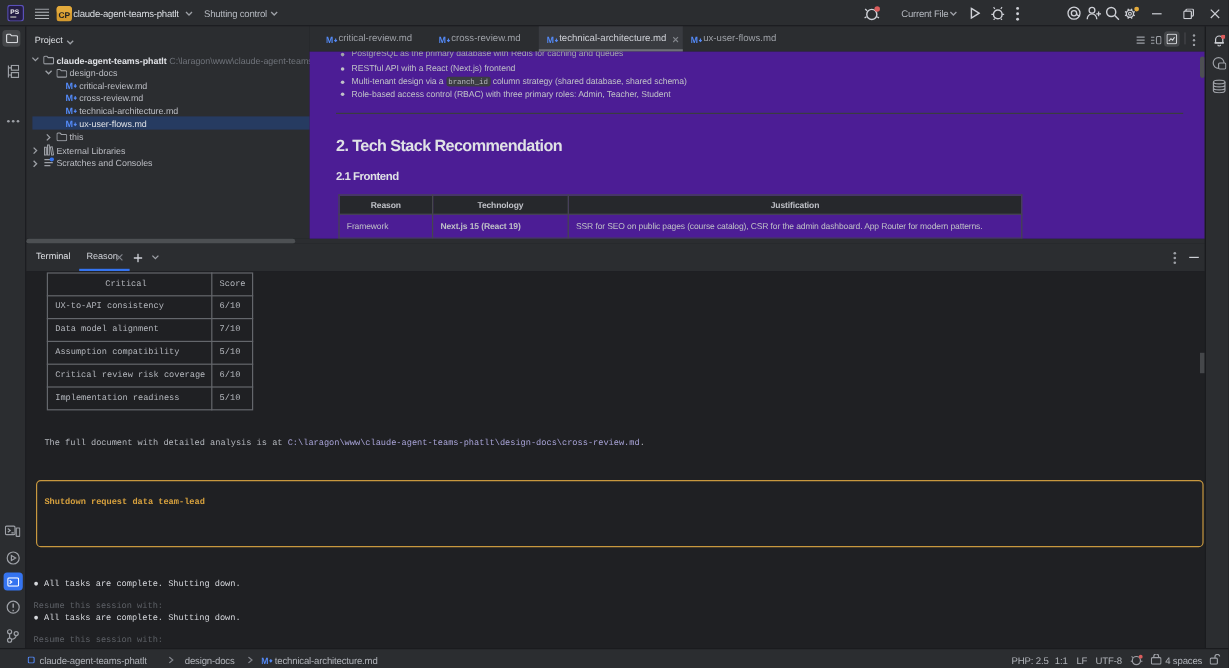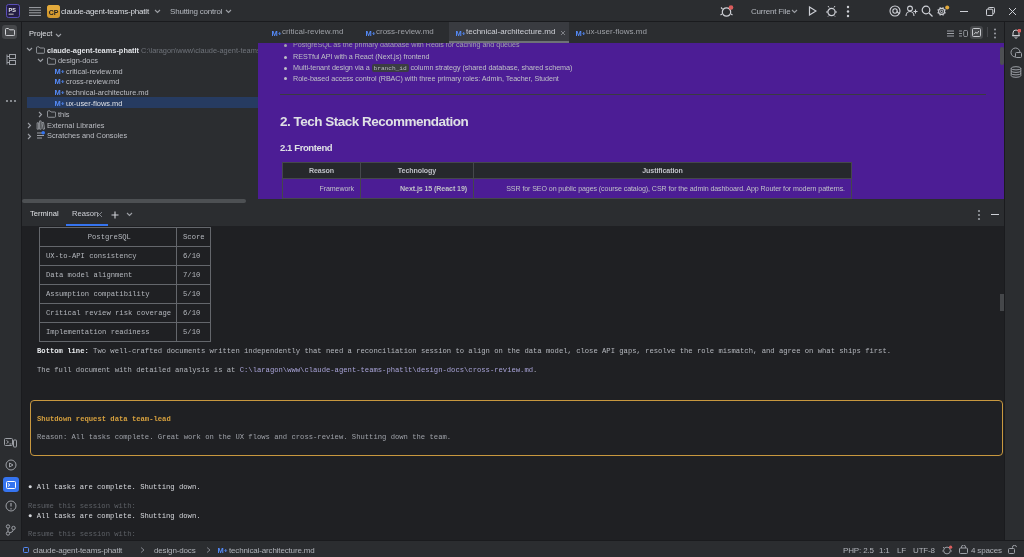--- a/index.html
+++ b/index.html
@@ -29,21 +29,21 @@
 #rightstrip { left:1004px; top:22px; width:20px; height:518px; background:#2b2d30; border-left:1px solid #1a1b1e; }
 
 #statusbar { left:0; top:540px; width:1024px; height:17px; background:#2b2d30; border-top:1px solid #1a1b1e; }
 .sb-txt { position:absolute; top:4.5px; font-size:8px; letter-spacing:-0.15px; color:#b0b3b9; white-space:nowrap; }
 
 .md-li { position:absolute; font-size:7.2px; letter-spacing:-0.05px; color:#bfc1c7; white-space:nowrap; }
 .md-dot { position:absolute; width:3px; height:3px; border-radius:50%; background:#bfc1c7; }
 .chip { display:inline-block; background:#3b3d42; border-radius:2px; font-family:"Liberation Mono",monospace; font-size:6.2px; padding:0.5px 2px; color:#b8bac0; }
 table.mdtab { border-collapse:collapse; position:absolute; }
 table.mdtab { table-layout:fixed; }
-table.mdtab td, table.mdtab th { border:1px solid #45474c; font-size:7.1px; letter-spacing:-0.1px; color:#bfc1c7; padding:0 6px; white-space:nowrap; overflow:hidden;text-align:right; }
+table.mdtab td, table.mdtab th { border:1px solid #45474c; font-size:7.1px; letter-spacing:-0.1px; color:#bfc1c7; padding:0 6px; white-space:nowrap; overflow:hidden; }
 table.mdtab th { background:#26282c; }
 </style>
 </head>
 <body>
 <div id="app">
 
   <div class="abs" id="topbar">
     <svg class="abs" style="left:6px;top:4px" width="14" height="14" viewBox="0 0 14 14">
       <rect x="0.5" y="0.5" width="13" height="13" rx="2" fill="#241d44" stroke="#5a50b8" stroke-width="1"></rect>
       <text x="2.6" y="8" font-size="5.5" fill="#eee" font-family="Liberation Sans" font-weight="bold">PS</text>
@@ -372,39 +372,37 @@
 
   <div class="abs" id="termbody">
 
     <div class="abs" style="left:17px;top:1px;width:172px;height:115px;border:1px solid #64676c"></div>
     <div class="abs" style="left:154px;top:1px;width:1px;height:115px;background:#64676c"></div>
     <div class="abs" style="left:17px;top:20px;width:172px;height:1px;background:#64676c"></div>
     <div class="abs" style="left:17px;top:39px;width:172px;height:1px;background:#64676c"></div>
     <div class="abs" style="left:17px;top:58px;width:172px;height:1px;background:#64676c"></div>
     <div class="abs" style="left:17px;top:77px;width:172px;height:1px;background:#64676c"></div>
     <div class="abs" style="left:17px;top:96px;width:172px;height:1px;background:#64676c"></div>
-    <div class="tl" style="left:65.7px;top:7px">PostgreSQL</div>
+    <div class="tl" style="left:65.7px;top:7px">Critical</div>
     <div class="tl" style="left:161px;top:7px">Score</div>
     <div class="tl" style="left:24px;top:26px">UX-to-API consistency</div>
       <div class="tl" style="left:161px;top:26px">6/10</div>
     <div class="tl" style="left:24px;top:45px">Data model alignment</div>
       <div class="tl" style="left:161px;top:45px">7/10</div>
     <div class="tl" style="left:24px;top:64px">Assumption compatibility</div>
       <div class="tl" style="left:161px;top:64px">5/10</div>
     <div class="tl" style="left:24px;top:83px">Critical review risk coverage</div>
       <div class="tl" style="left:161px;top:83px">6/10</div>
     <div class="tl" style="left:24px;top:102px">Implementation readiness</div>
       <div class="tl" style="left:161px;top:102px">5/10</div>
 
-    <div class="tl" style="left:15px;top:120.5px"><b style="color:#e8eaed">Bottom line:</b> Two well-crafted documents written independently that need a reconciliation session to align on the data model, close API gaps, resolve the role mismatch, and agree on what ships first.</div>
     <div class="tl" style="left:15px;top:139.5px">The full document with detailed analysis is at <span style="color:#a8a3d7">C:\laragon\www\claude-agent-teams-phatlt\design-docs\cross-review.md</span>.</div>
 
     <div class="abs" style="left:8px;top:173.5px;width:972.5px;height:56px;border:1px solid #c8983f;border-radius:4px"></div>
     <div class="tl" style="left:15px;top:188.5px;color:#d7a13e"><b>Shutdown request data team-lead</b></div>
-    <div class="tl" style="left:15px;top:207px;color:#9ea1a8">Reason: All tasks complete. Great work on the UX flows and cross-review. Shutting down the team.</div>
 
     <div class="tl" style="left:6px;top:256.5px;color:#d6d8dd">● All tasks are complete. Shutting down.</div>
     <div class="tl" style="left:6px;top:275.5px;color:#5d6066">Resume this session with:</div>
     <div class="tl" style="left:6px;top:286px;color:#d6d8dd">● All tasks are complete. Shutting down.</div>
     <div class="tl" style="left:6px;top:304px;color:#5d6066">Resume this session with:</div>
 
     <div class="abs" style="left:978px;top:68px;width:4px;height:17px;background:#45474a"></div>
   </div>
 
   <div class="abs" id="rightstrip">

